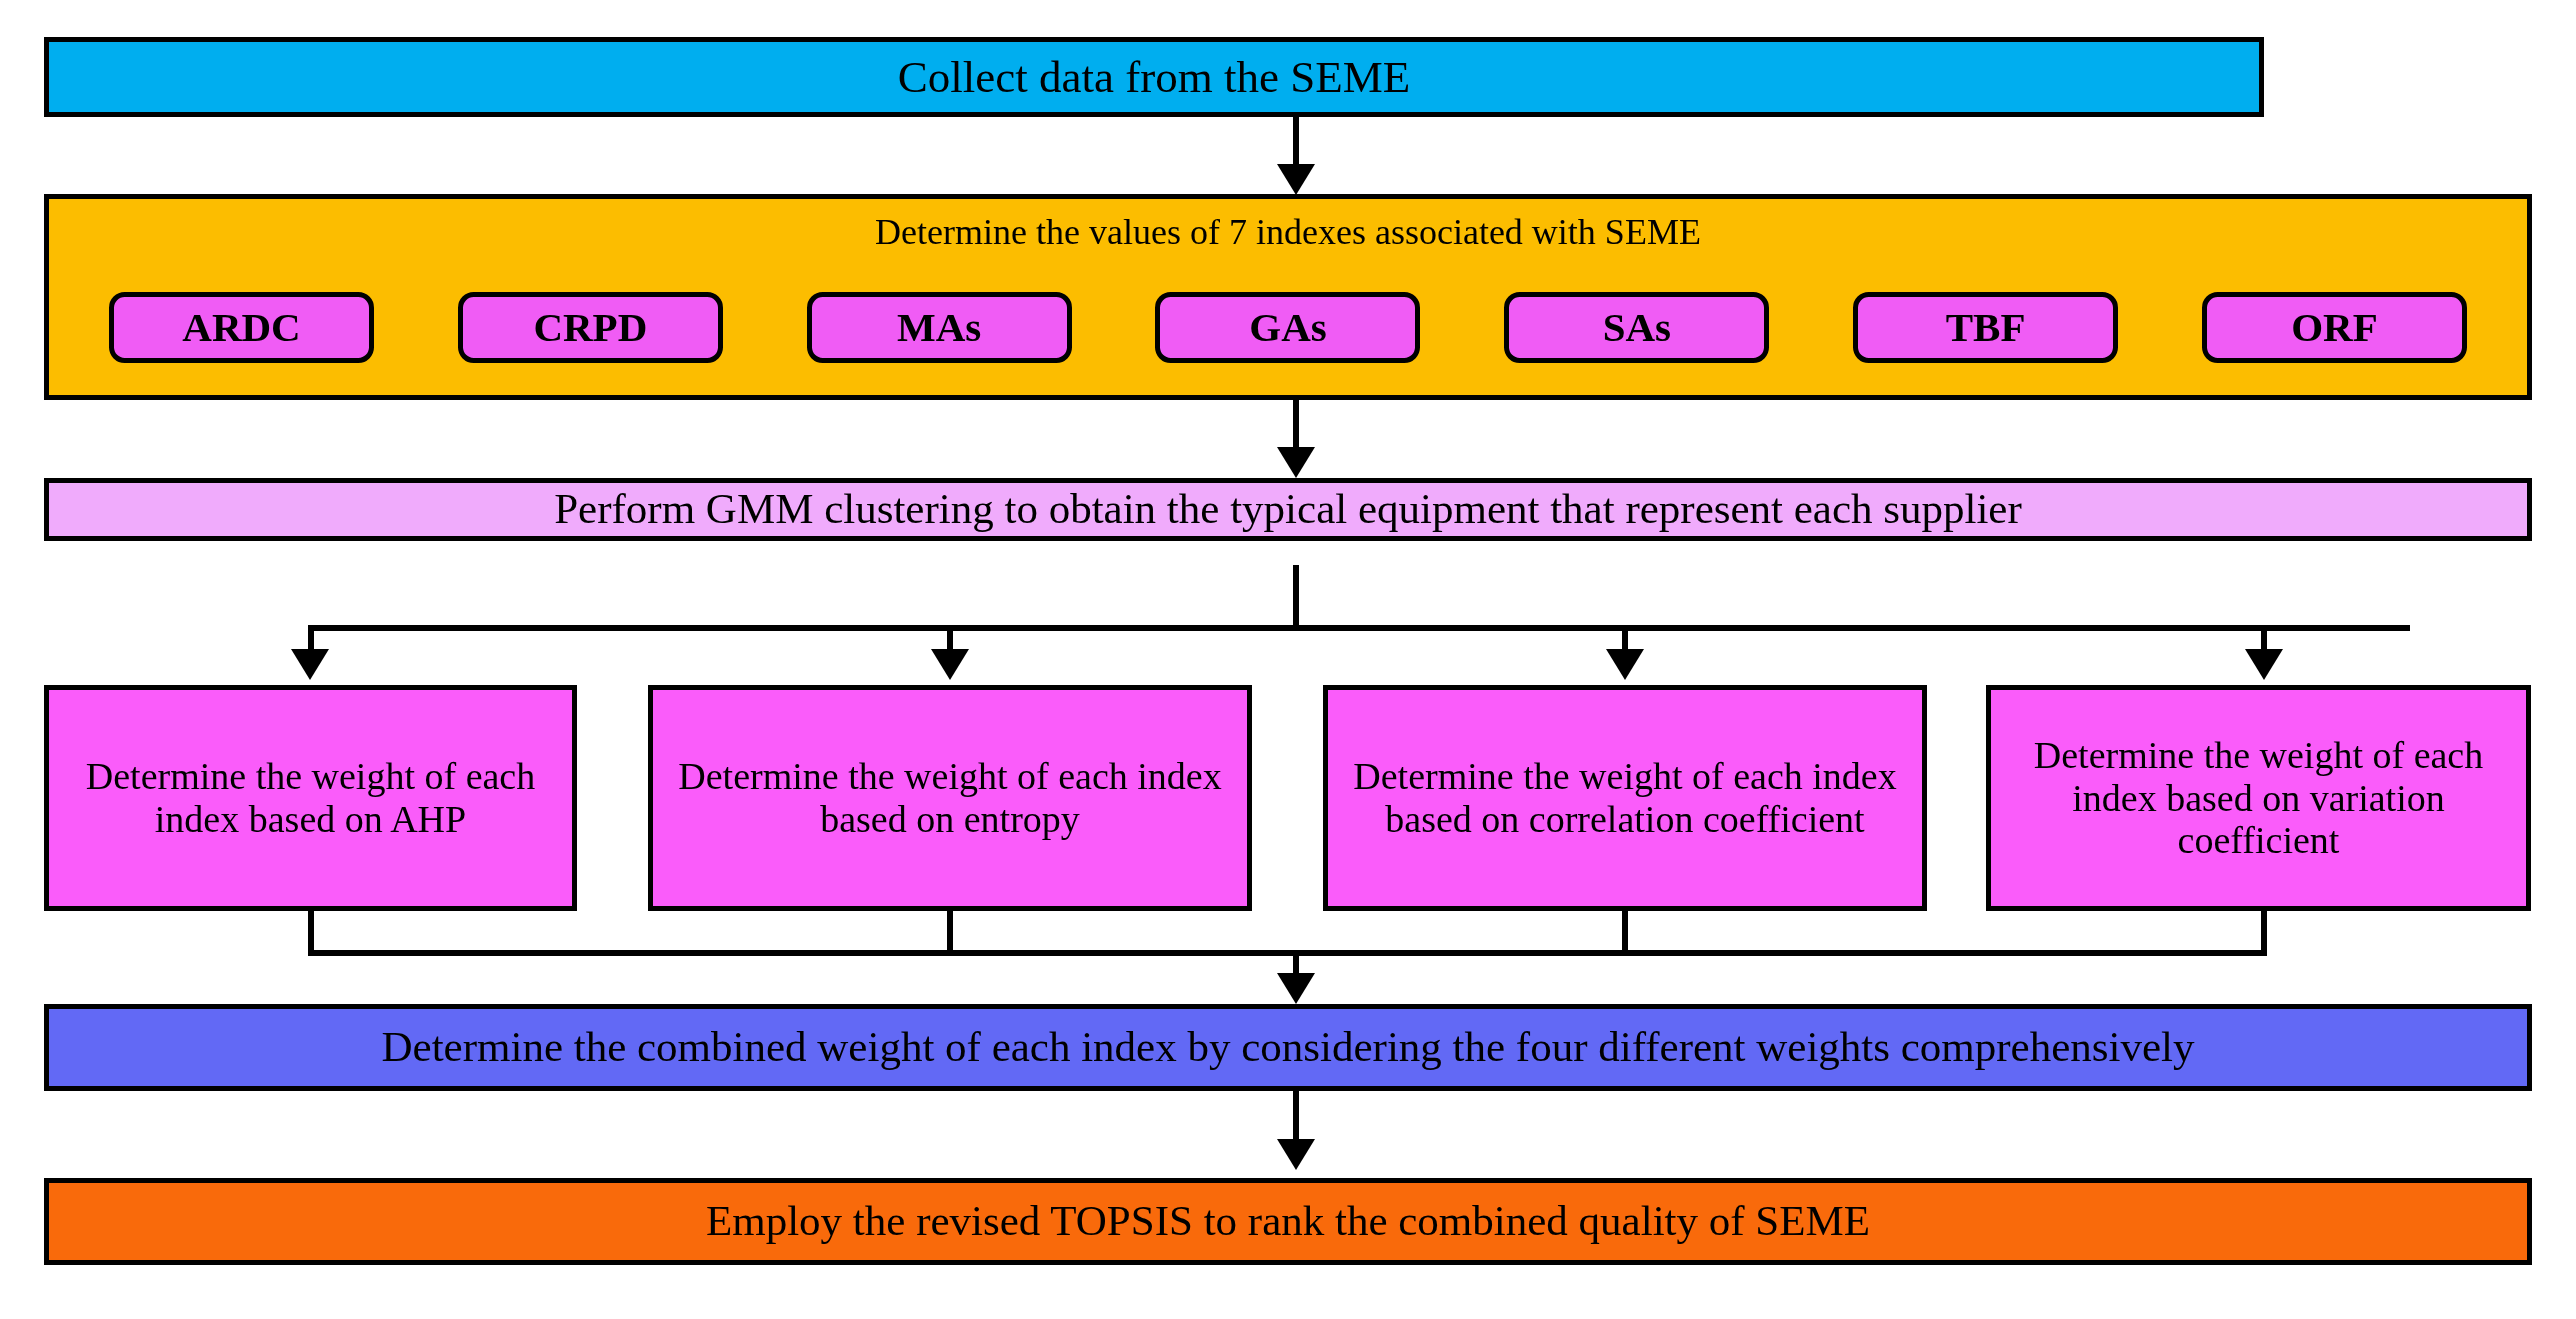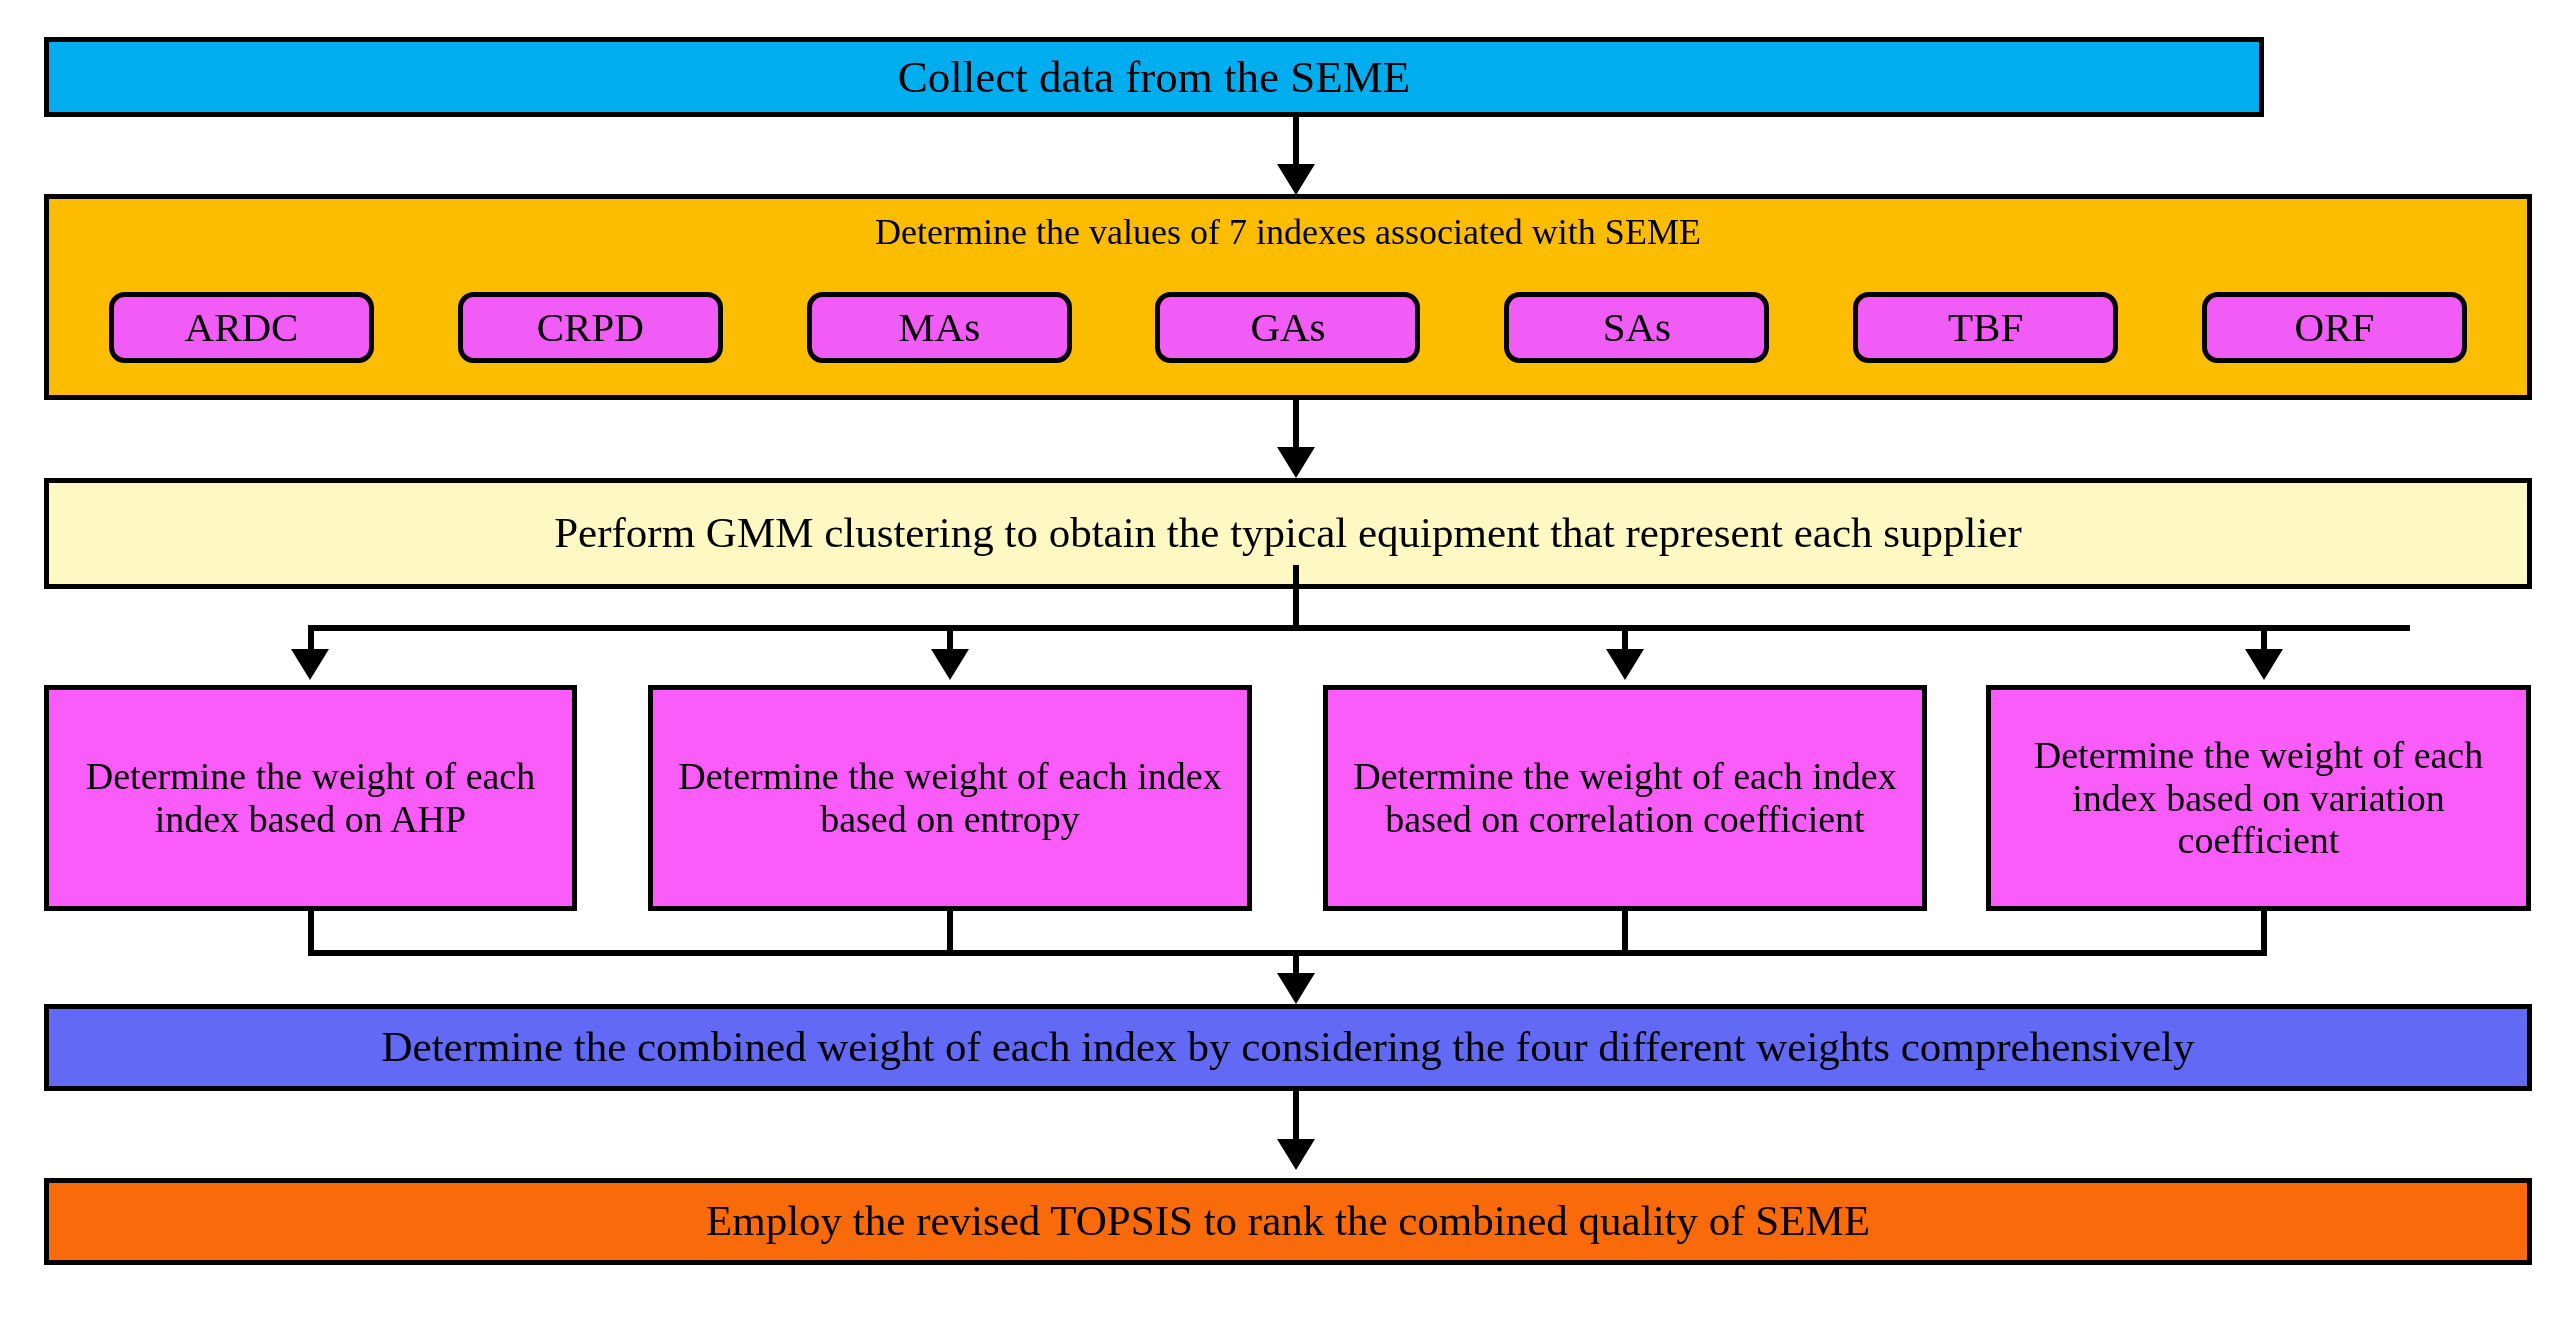--- a/index.html
+++ b/index.html
@@ -73,26 +73,27 @@
     width: 265px;
     height: 71px;
     border: 5.7px solid #000000;
     border-radius: 15.7px;
     background: #F05CF5;
     display: flex;
     align-items: center;
     justify-content: center;
     font-size: 41px;
     line-height: 1;
+    font-weight: bold;
   }
 
   
   #box-gmm {
-    left: 44px; top: 478px; width: 2488px; height: 111px;
-    background: #fef9c3;
+    left: 44px; top: 478px; width: 2488px; height: 63px;
+    background: #f0abfc;
     font-size: 43px;
     justify-content: flex-end;
   }
 
   
   .wbox {
     top: 685px;
     height: 226px;
     background: #FA5CFA;
     font-size: 38px;

